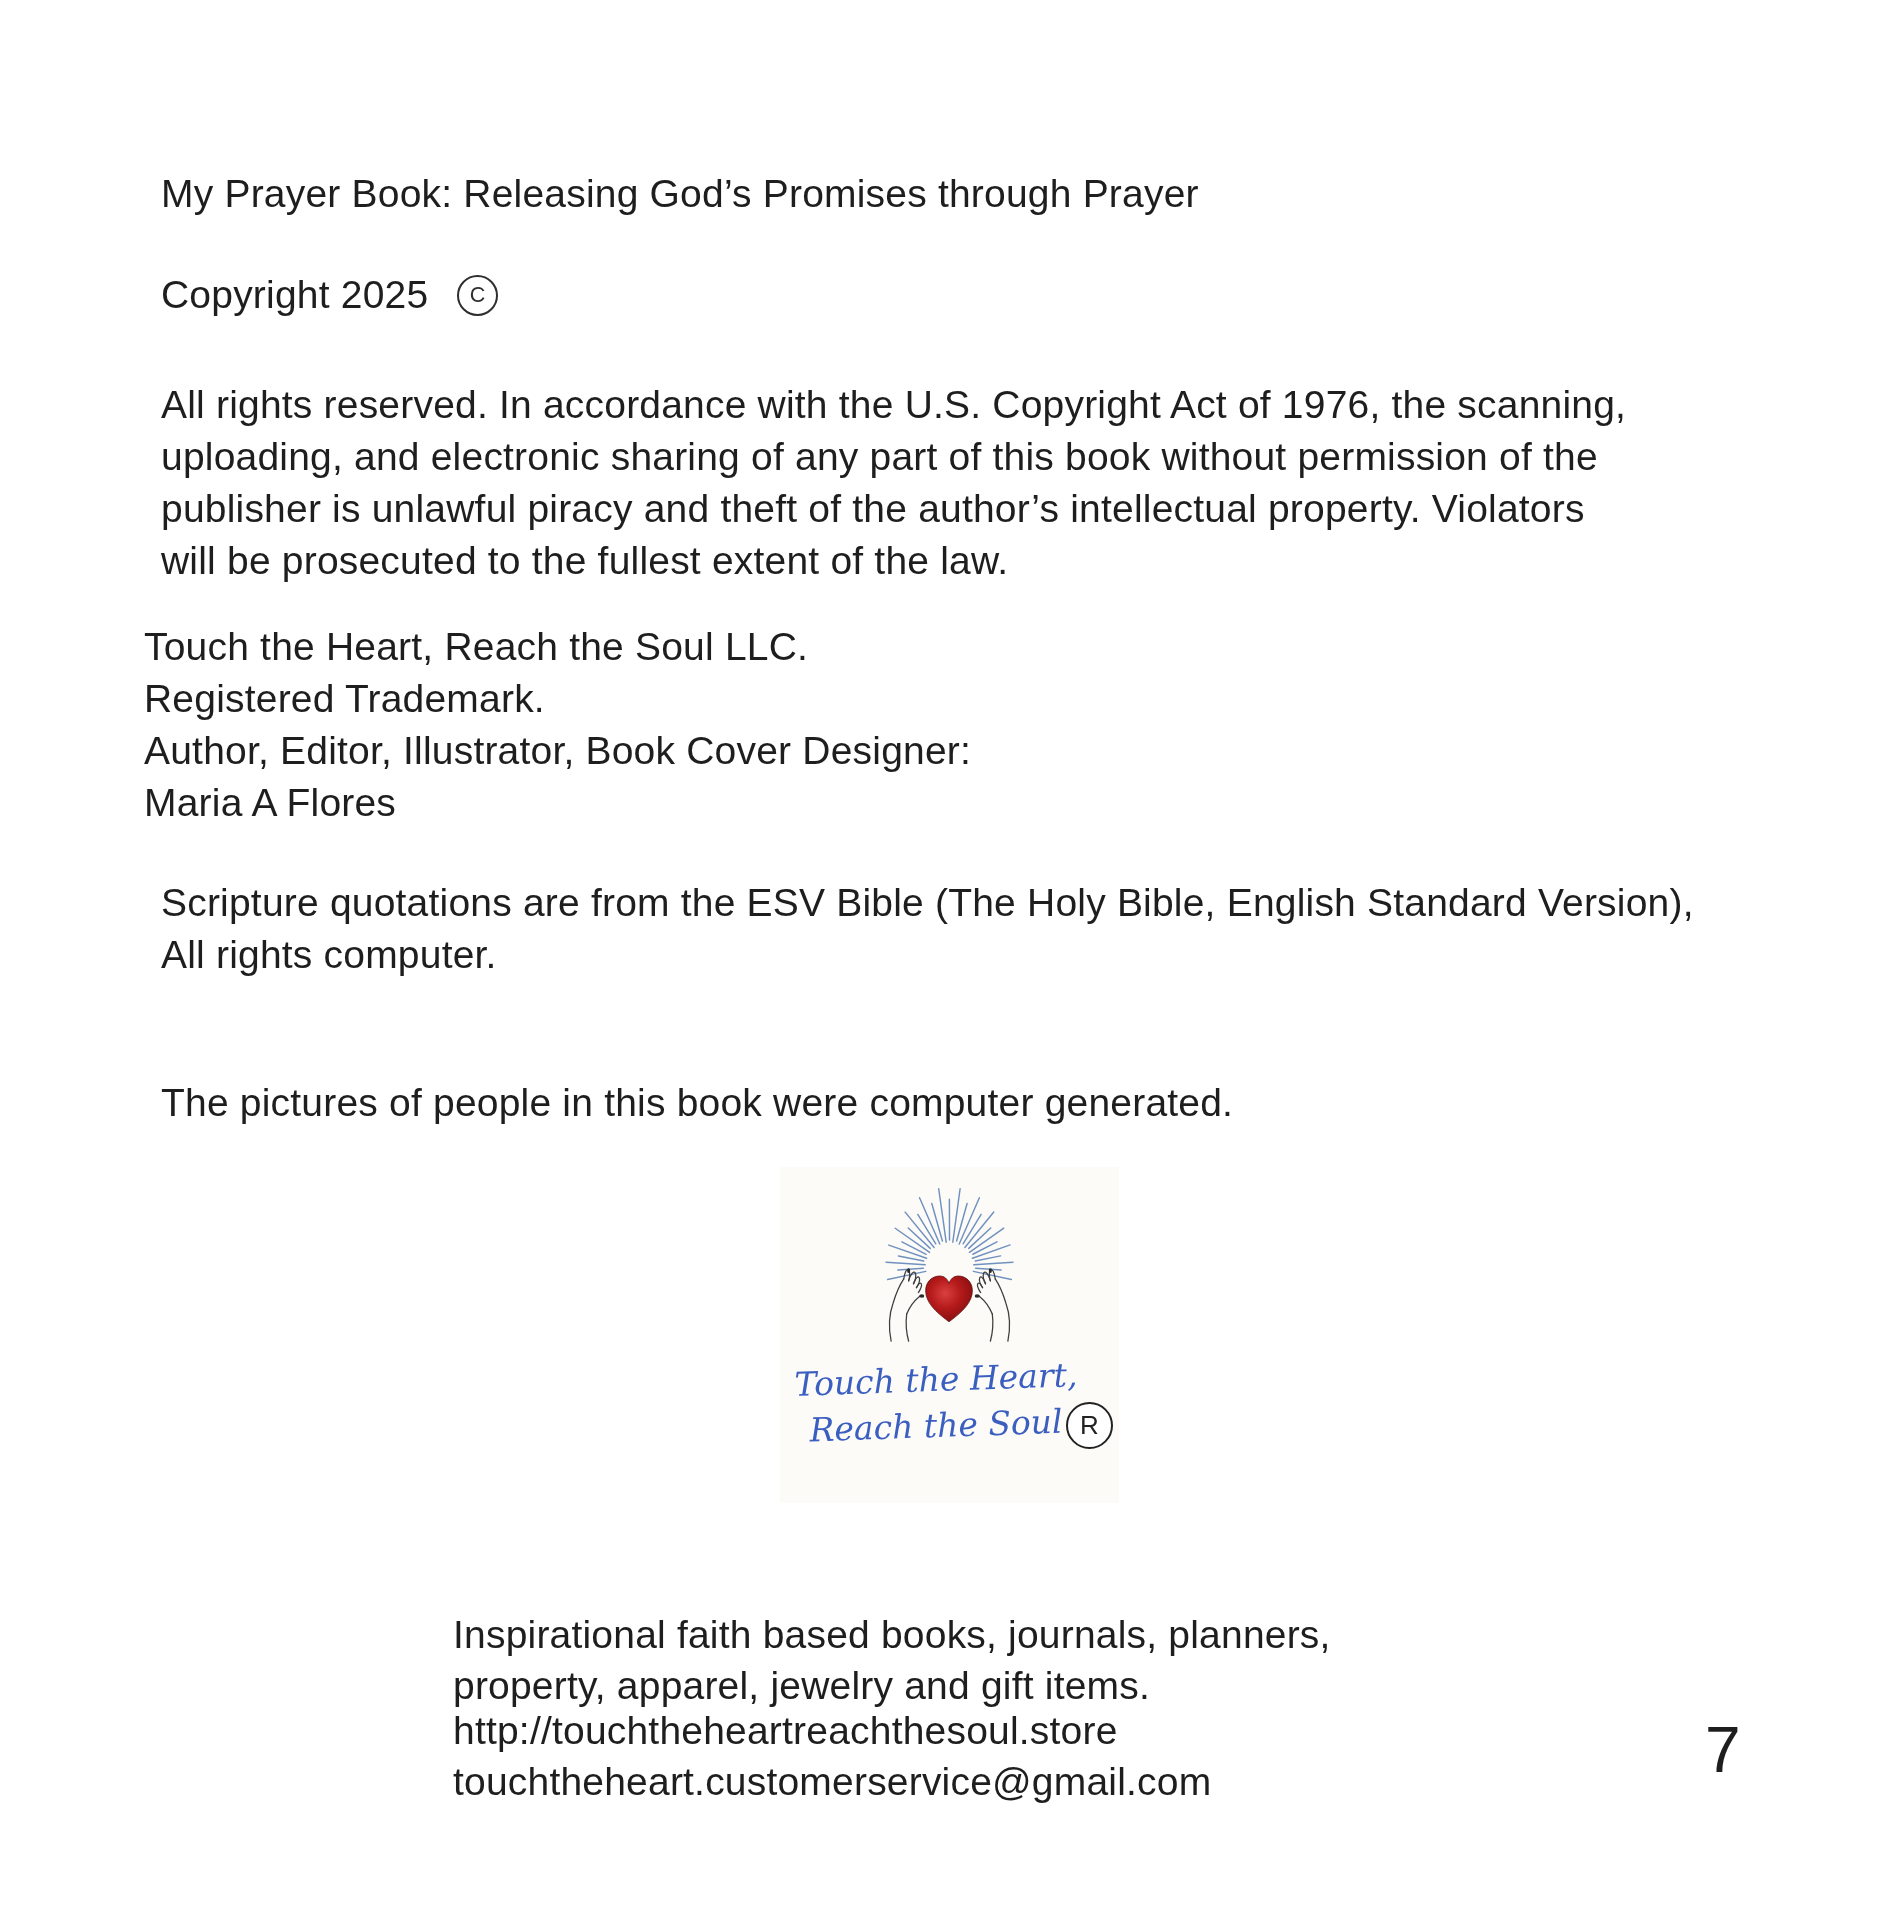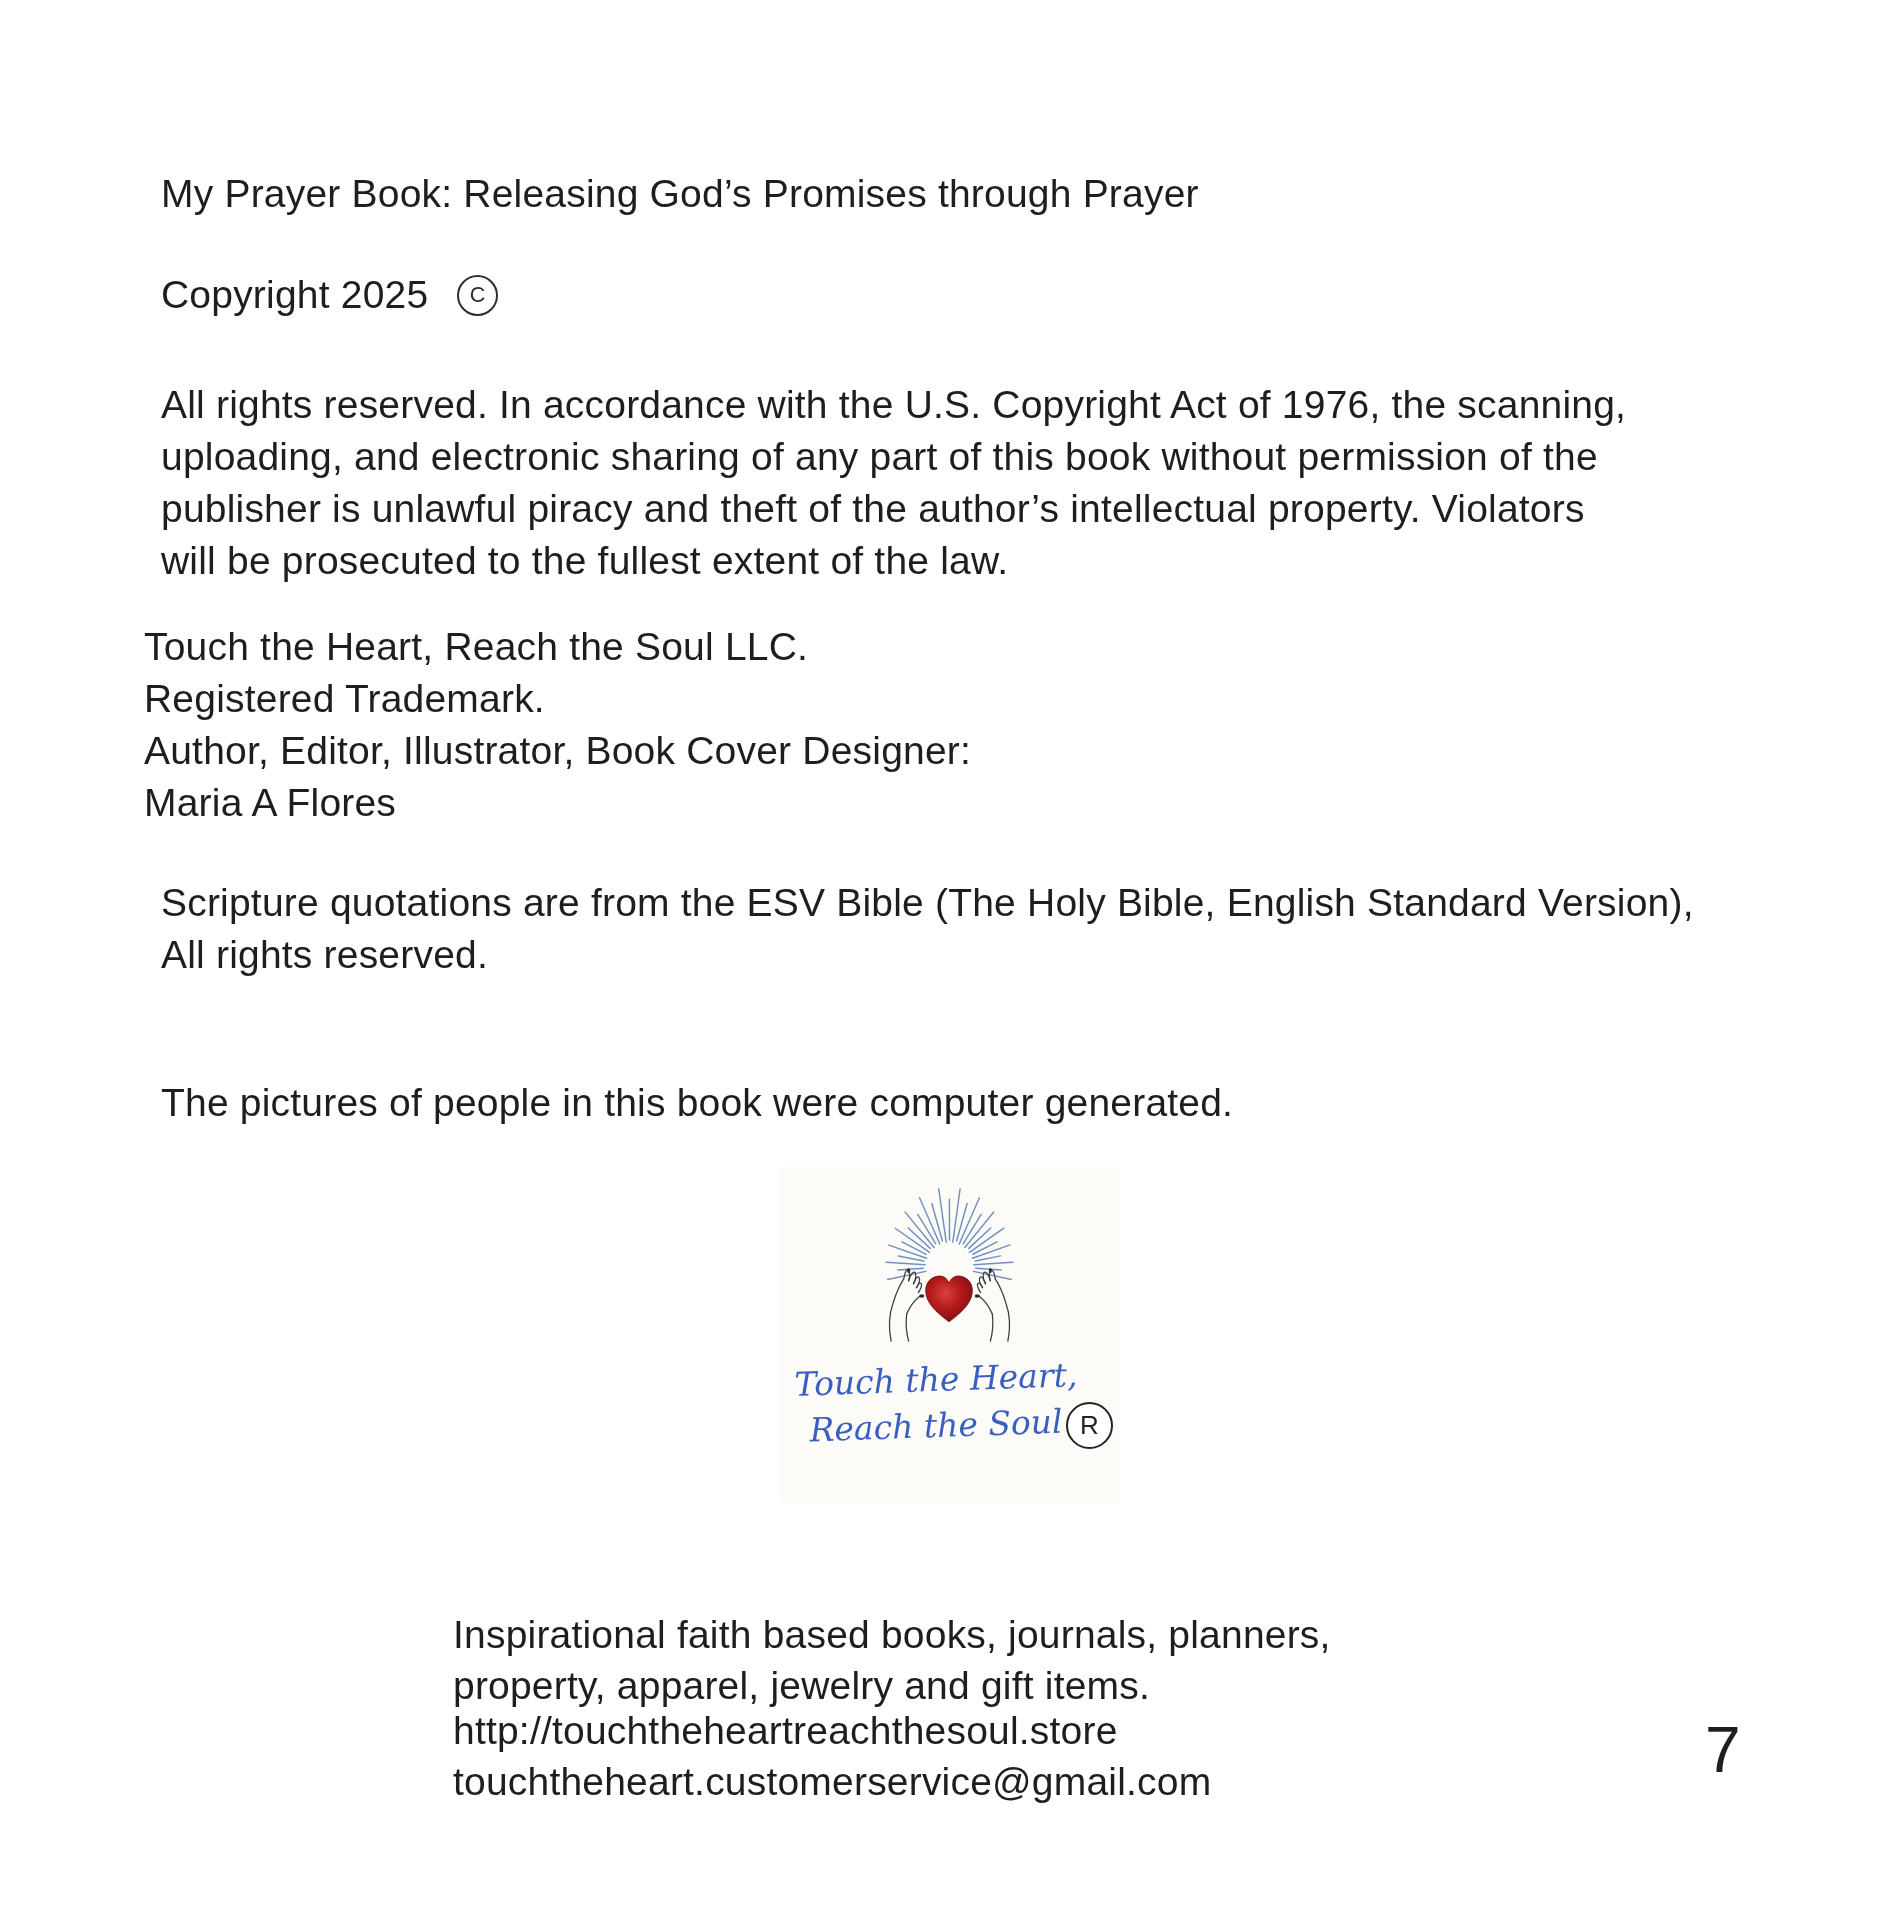--- a/index.html
+++ b/index.html
@@ -70,21 +70,21 @@
 
   <div class="tblock publisher">
     <div>Touch the Heart, Reach the Soul LLC.</div>
     <div>Registered Trademark.</div>
     <div>Author, Editor, Illustrator, Book Cover Designer:</div>
     <div>Maria A Flores</div>
   </div>
 
   <div class="tblock scripture">
     <div>Scripture quotations are from the ESV Bible (The Holy Bible, English Standard Version),</div>
-    <div>All rights reserved.</div>
+    <div>All rights computer.</div>
   </div>
 
   <div class="tblock pictures">The pictures of people in this book were computer generated.</div>
 
   <div class="logo-box">
     <svg class="logo-art" viewBox="0 0 348 185">
       <defs>
         <radialGradient id="hg" cx="42%" cy="38%" r="72%">
           <stop offset="0%" stop-color="#d94040"></stop>
           <stop offset="45%" stop-color="#b51a1a"></stop>

